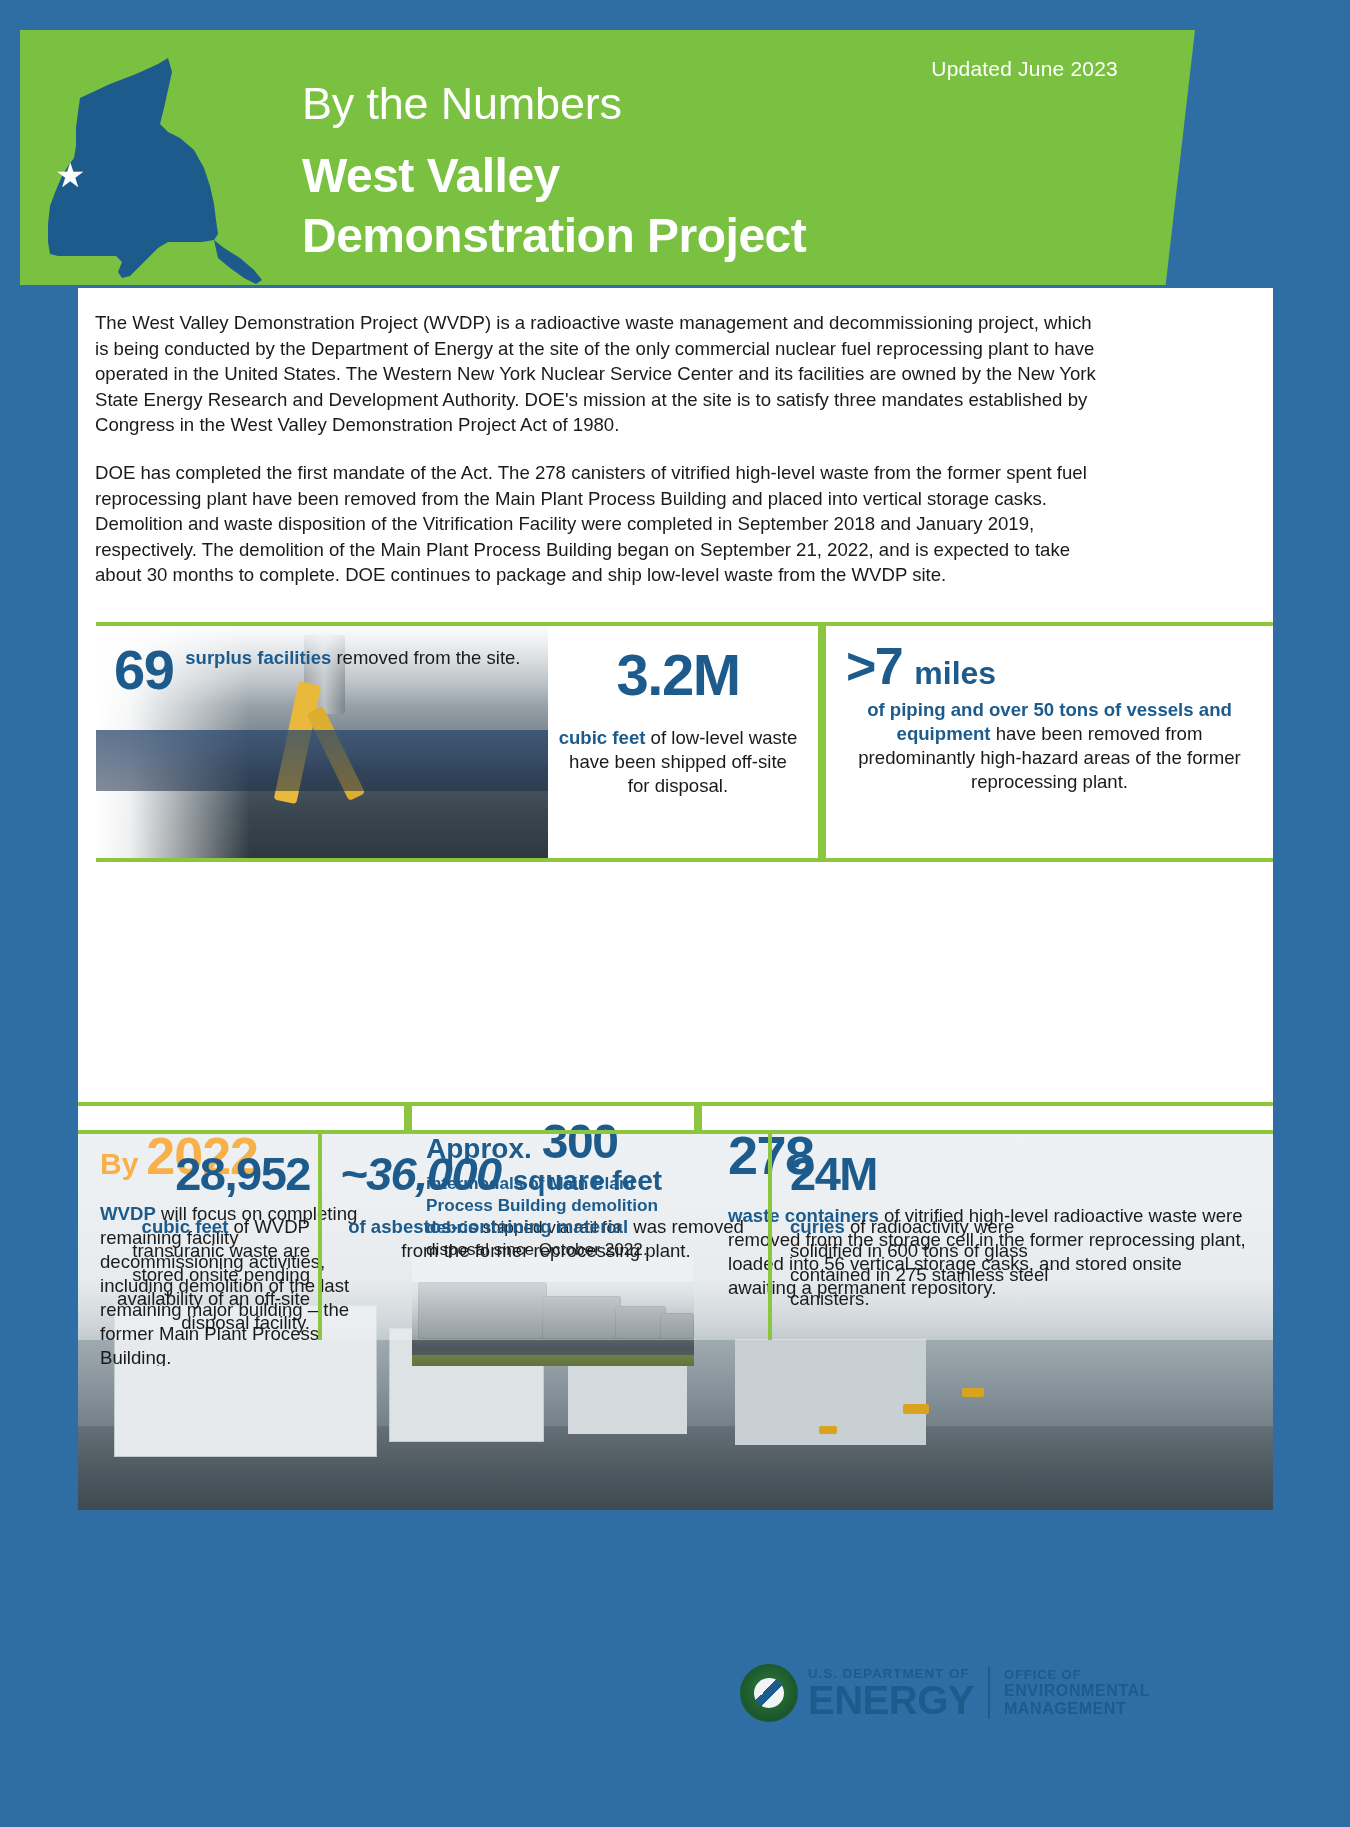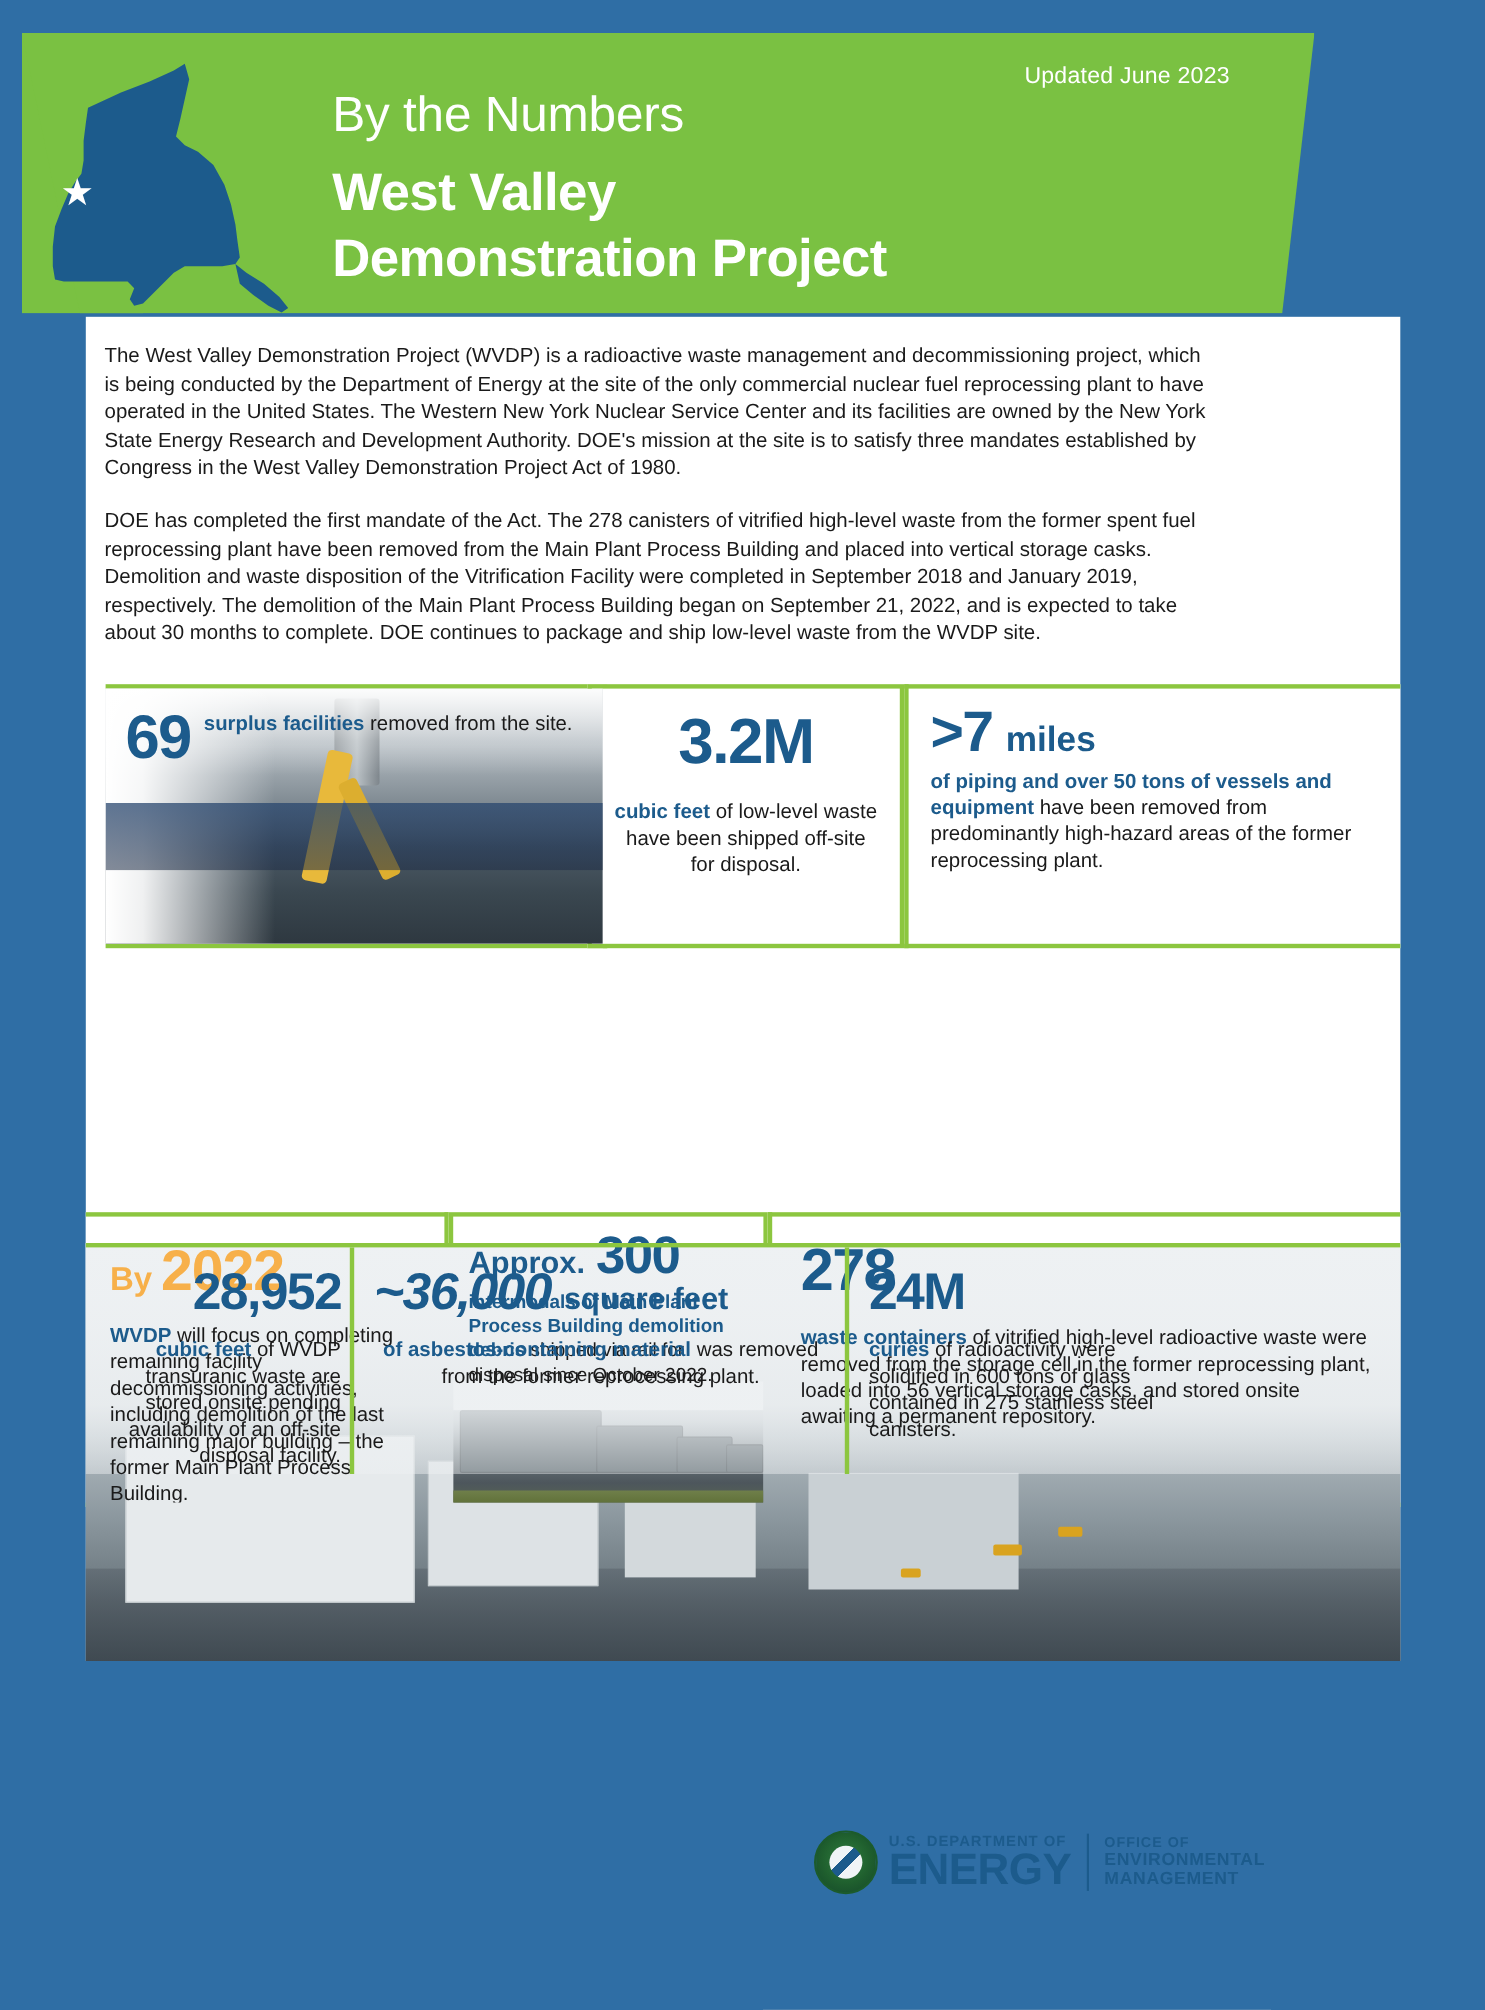--- a/index.html
+++ b/index.html
@@ -247,21 +247,21 @@
           </div>
         </div>
       </div>
 
       <div class="cell nb-r" style="left:744px; top:0; width:451px; height:240px;">
         <div class="cell-inner" style="padding:14px 20px;">
           <div style="display:flex; align-items:baseline; margin-bottom:6px;">
             <span class="bignum" style="font-size:52px;">&gt;7</span>
             <span class="lbl-blue" style="font-size:32px; margin-left:12px;">miles</span>
           </div>
-          <div style="font-size:18.6px; line-height:24px;">
+          <div style="font-size:18.6px; line-height:24px;text-align:center;">
             <span class="lbl-blue">of piping and over 50 tons of vessels and equipment</span>
             <span class="lbl-dark">have been removed from predominantly high-hazard areas of the former reprocessing plant.</span>
           </div>
         </div>
       </div>
     </div>
 
     <div class="row" style="height:268px; margin-top:0;">
 
       <div class="cell nb-l" style="left:0; top:240px; width:330px; height:268px;">

